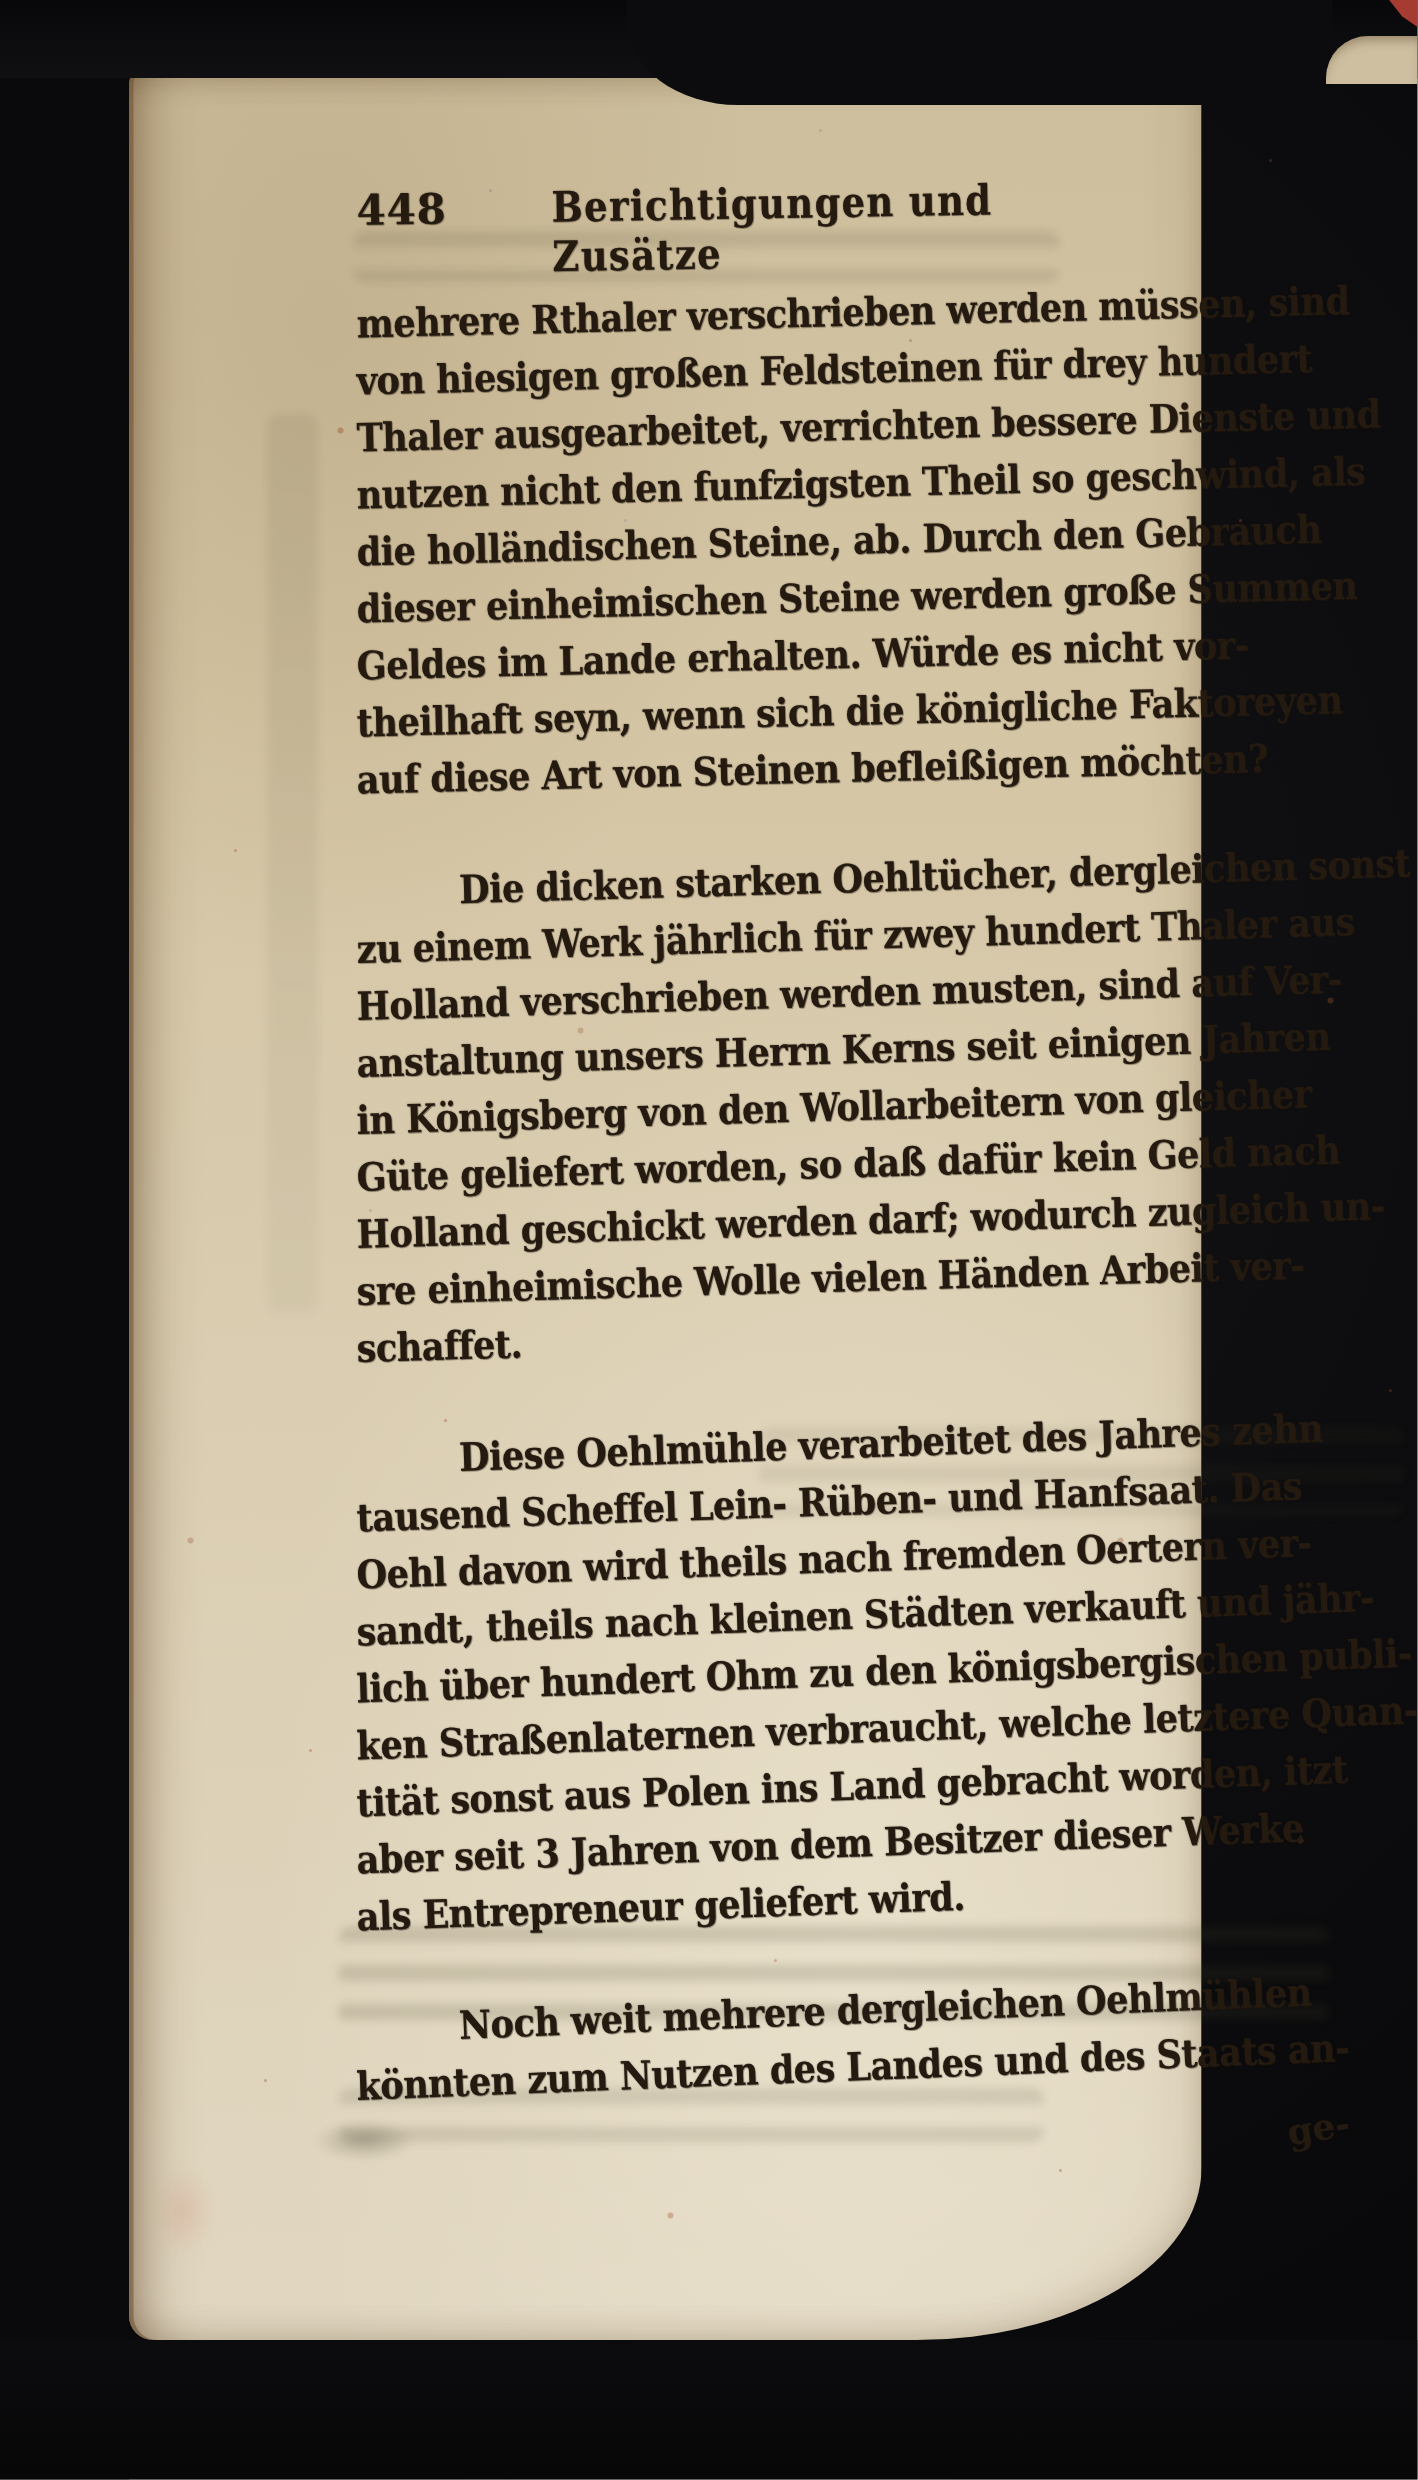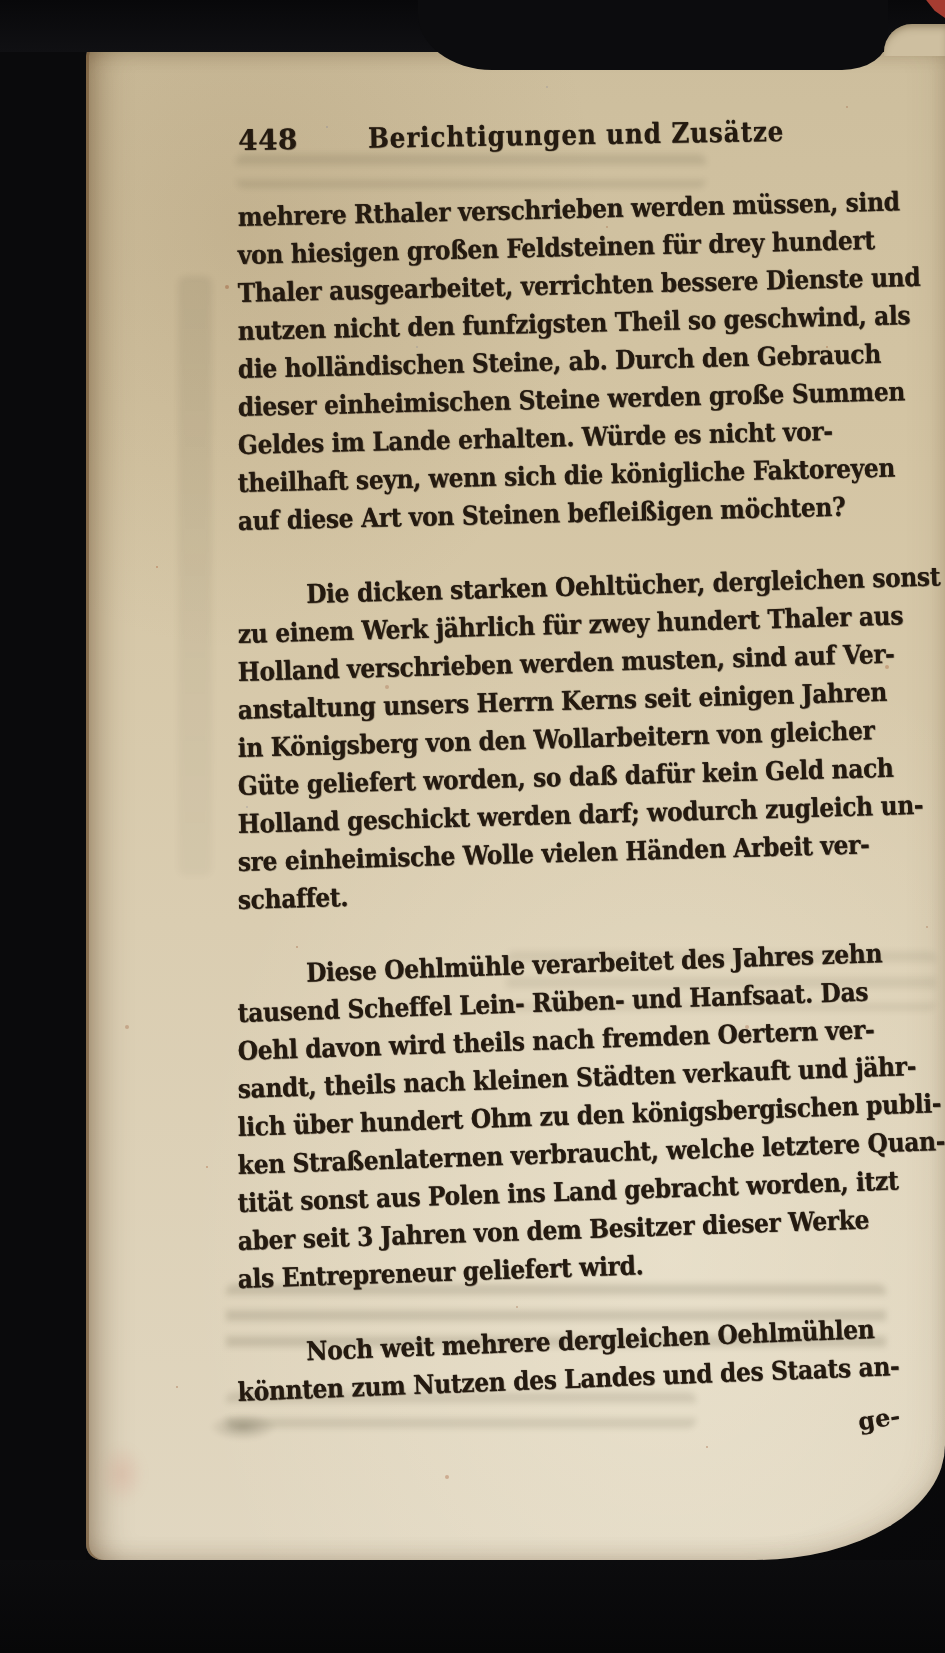--- a/index.html
+++ b/index.html
@@ -7,21 +7,21 @@
     width:945px;height:1653px;
     background:
       radial-gradient(120% 80% at 50% 40%, #141416 0%, #0b0b0d 60%, #060607 100%);
     overflow:hidden;
     font-family:"DejaVu Serif", serif;
     position:relative;
   }
 
   
   .page{
-    position:absolute;left:86px;top:46px;width:859px;height:1514px;
+    position:absolute;left:86px;top:46px;width:715px;height:1514px;
     background:
       radial-gradient(90% 70% at 68% 80%, rgba(255,252,238,.30), rgba(255,252,238,0) 62%),
       radial-gradient(60% 40% at 18% 12%, rgba(150,125,85,.22), rgba(150,125,85,0) 70%),
       linear-gradient(to bottom, #cdbe9d 0%, #d4c5a4 28%, #dacdb1 58%, #e1d7c1 100%);
     border-radius:10px 0 190px 16px / 10px 0 115px 16px;
     box-shadow:
       inset 26px 0 34px -18px rgba(92,66,36,.55),
       inset 3px 0 0 rgba(120,90,55,.55),
       inset 0 14px 22px -12px rgba(85,62,32,.40),
       inset -18px 0 46px -28px rgba(95,70,40,.30),

